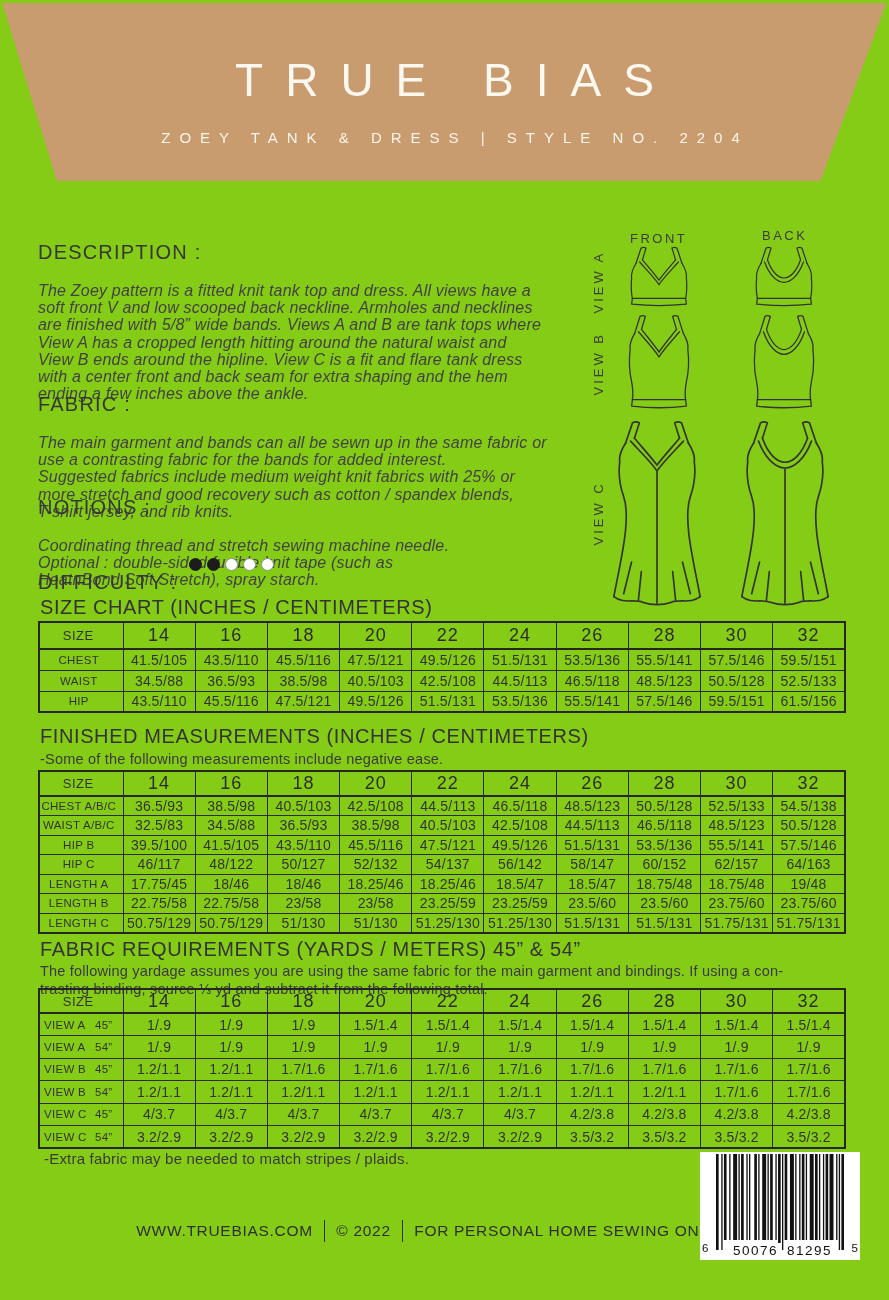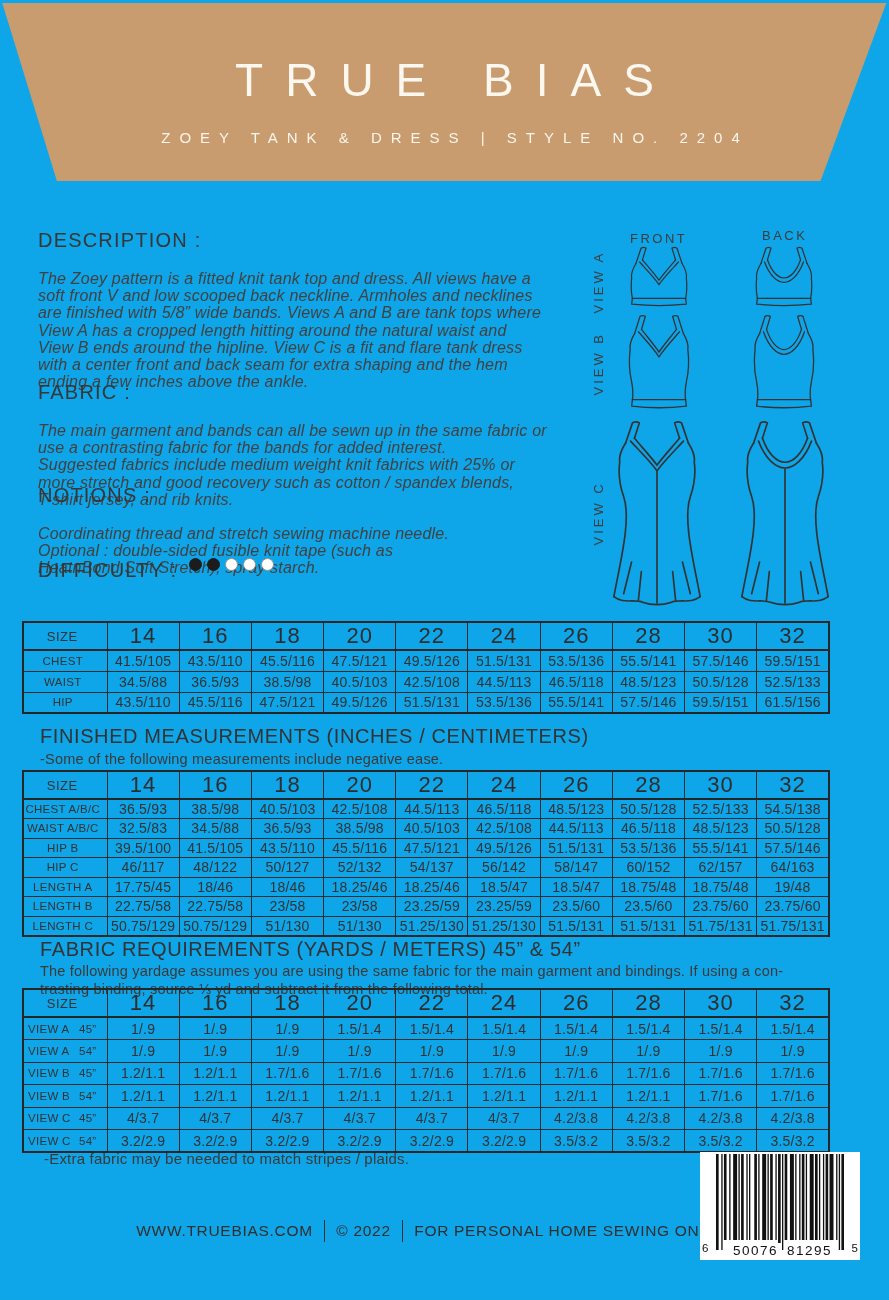--- a/index.html
+++ b/index.html
@@ -1,51 +1,51 @@
 <!DOCTYPE html>
 <html><head>
 <meta charset="utf-8">
 <style>
   * { margin:0; padding:0; box-sizing:border-box; }
   html,body { background:#ffffff; }
   body { font-family:"Liberation Sans", sans-serif; color:#3d3d3d; }
-  .page { position:relative; width:889px; height:1300px; background:#0ea5e9; overflow:hidden; }
+  .page { position:relative; width:889px; height:1300px; background:#84cc16; overflow:hidden; }
 
   
   .banner { position:absolute; top:3px; left:0; width:889px; height:178px;
     background:#c89c6e; clip-path:polygon(0.25% 0, 99.7% 0, 92.3% 100%, 6.4% 100%);
     text-align:center; }
   .brand { margin-top:50px; font-size:46px; font-weight:300; letter-spacing:22px;
     color:#fcf8f0; text-indent:22px; }
   .banner-sub { margin-top:22px; font-size:15px; font-weight:300; letter-spacing:9px;
     color:#fbf5ec; text-indent:9px;padding-left:12px; }
 
   
   .section { position:absolute; left:38px; width:585px; }
-  .sec-heading { font-size:20px; letter-spacing:1.2px; color:#373737; line-height:24px; font-weight:400; }
+  .sec-heading { font-size:20px; letter-spacing:1.2px; color:#373737; line-height:24px; font-weight:400;margin-top:12px; }
   .body-text { white-space:pre; font-size:16px; line-height:17.2px; letter-spacing:0.2px; color:#424242; margin-top:18px;font-style:italic; }
   #sec-description { top:228px; }
   #sec-fabric      { top:380px; }
   #sec-notions     { top:483px; }
   #sec-difficulty  { top:558px; display:flex; align-items:flex-start; }
   .dots { display:inline-flex; align-items:center; margin-left:12px; gap:5px; }
   .dot { width:13px; height:13px; border-radius:50%; border:1.5px solid #8f8f8f; background:#fff; }
   .dot.filled { background:#1c1c1c; border-color:#1c1c1c; }
 
   
   .tbl-heading { position:absolute; left:40px; font-size:20px; letter-spacing:0.6px; color:#333; }
   .tbl-note { position:absolute; left:40px; font-size:14.5px; color:#3a3a3a; letter-spacing:0.2px; white-space:pre; line-height:18px; }
-  table.sizes { position:absolute; left:22px; width:808px; border-collapse:collapse; table-layout:fixed;
+  table.sizes { position:absolute; left:38px; width:808px; border-collapse:collapse; table-layout:fixed;
     border:2.5px solid #262626; }
   table.sizes th, table.sizes td { border:1.5px solid #2c2c2c; text-align:center; vertical-align:middle;
     font-weight:400; overflow:hidden; }
   table.sizes thead th { border-bottom:2.5px solid #262626; }
   th.label-col, td.label-col { width:84px; }
   thead .size-label { font-size:13px; letter-spacing:0.5px; color:#333; text-align:right; padding-right:6px; }
-  thead .size-num { font-size:22px; color:#2d2d2d; letter-spacing:1px; }
+  thead .size-num { font-size:18px; color:#2d2d2d; letter-spacing:1px; }
   td.label-col { font-size:11.5px; letter-spacing:0.3px; color:#333; text-align:right; padding-right:5px;margin-left:16px; }
   td.val { font-size:14px; color:#333; letter-spacing:0.2px; }
   #table-size-chart { top:621px; }
   #table-size-chart thead th { height:27px; }
   #table-size-chart tbody td { height:21px; }
   #table-finished { top:770px; }
   #table-finished thead th { height:25px; }
   #table-finished tbody td { height:19.5px; }
   #table-fabricreq { top:988px; }
   #table-fabricreq thead th { height:24px; }
@@ -191,20 +191,21 @@
       <path d="M25,3 L18,24 M32,3 L27,19 M25,3 Q28.5,1 32,3 M75,3 L82,24 M68,3 L73,19 M68,3 Q71.5,1 75,3"></path>
       <path d="M27,19 C33,36 42,44 50,44 C58,44 67,36 73,19"></path>
       <path d="M23,22 C30,41 41,50 50,50 C59,50 70,41 77,22"></path>
       <path d="M18,24 C13,32 11,38 12,44 C10,58 12,68 16,80 C24,104 12,150 6,184 M82,24 C87,32 89,38 88,44 C90,58 88,68 84,80 C76,104 88,150 94,184"></path>
       <path d="M6,184 C16,192 26,186 36,190 C44,193 56,193 64,190 C74,186 84,192 94,184"></path>
       <path d="M50,51 L50,191"></path>
       <path d="M24,148 L16,181 M34,158 L31,188 M66,158 L69,188 M76,148 L84,181"></path>
     </svg>
   </div>
 
+  <div class="tbl-heading" id="h-size-chart">SIZE CHART (INCHES / CENTIMETERS)</div>
   <table class="sizes" id="table-size-chart">
       <thead>
         <tr>
           <th class="label-col size-label">SIZE</th>
           <th class="size-num">14</th>
           <th class="size-num">16</th>
           <th class="size-num">18</th>
           <th class="size-num">20</th>
           <th class="size-num">22</th>
           <th class="size-num">24</th>

